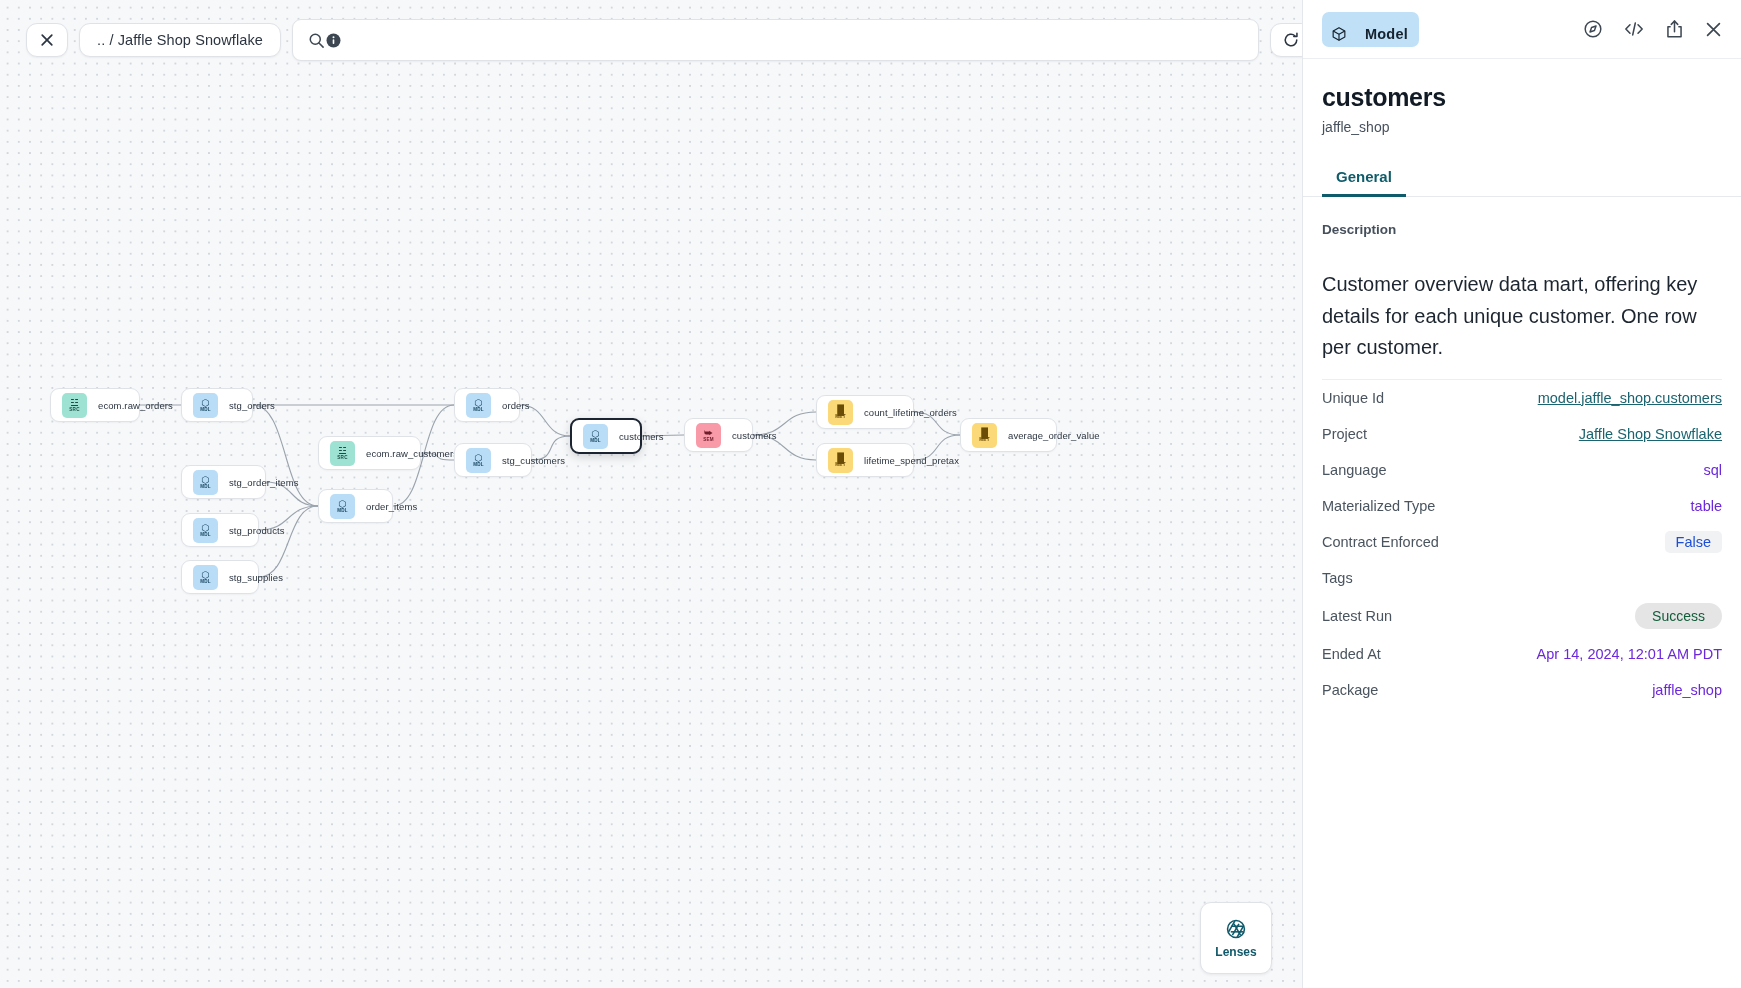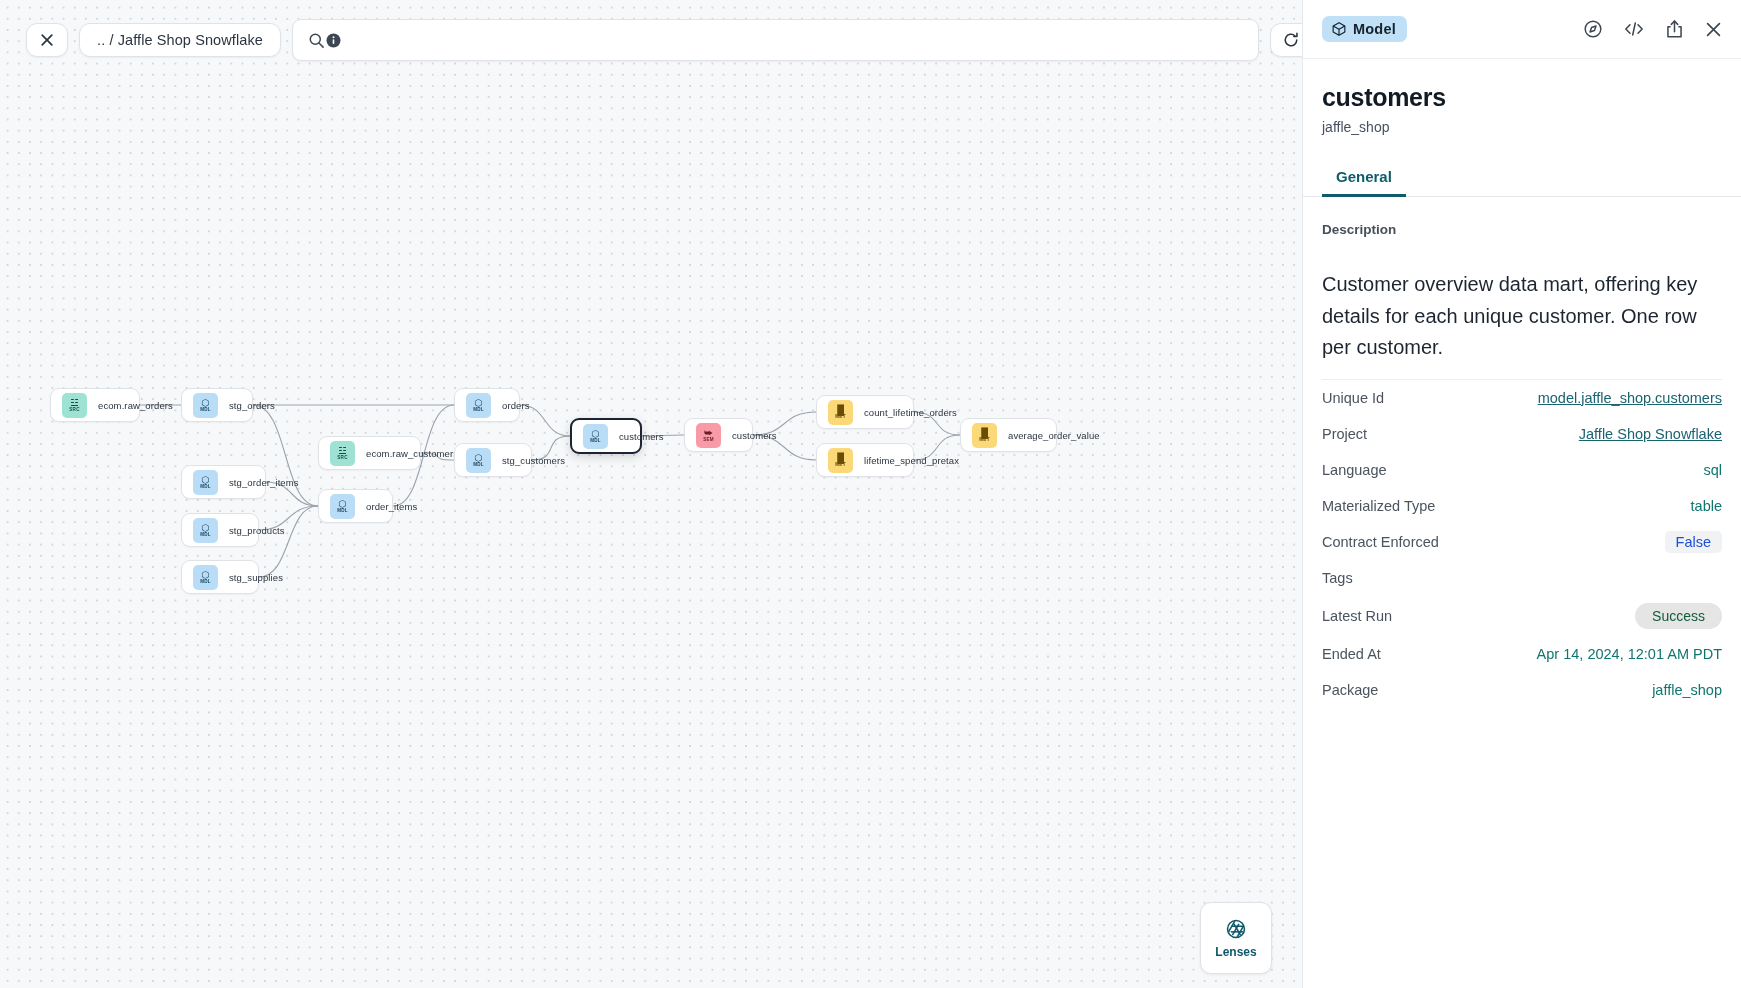--- a/index.html
+++ b/index.html
@@ -128,24 +128,24 @@
     flex: 0 0 439px;
   }
   #panel-topbar {
     height: 59px;
     display: flex; align-items: center;
     padding: 0 18px 0 19px;
     border-bottom: 1px solid #eceef1;
     flex: 0 0 59px;
   }
   #model-pill {
-    display: flex; align-items: center; gap: 6px;
+    display: flex; align-items: center; gap: 18px;
     background: #bfe0f7;
     border-radius: 7px;
-    padding: 5px 11px 5px 9px;
+    padding: 14px 11px 5px 9px;
     cursor: pointer;
   }
   #model-pill-label { font-size: 14.5px; color: #16222e; font-weight: 600; letter-spacing:.2px; }
   #panel-actions { margin-left: auto; display: flex; align-items: center; gap: 20px; }
   .panel-action { cursor: pointer; display: flex; align-items: center; }
 
   #panel-heading { padding: 24px 19px 0 19px; }
   #model-title { font-size: 25px; font-weight: 700; color: #121b25; letter-spacing: -.3px; }
   #model-subtitle { font-size: 14px; color: #46505c; margin-top: 7px; }
 
@@ -176,21 +176,21 @@
     padding-bottom: 15px;
     border-bottom: 1px solid #eceef1;
   }
   .meta-row {
     display: flex; align-items: center; justify-content: space-between;
     min-height: 36px;
     padding: 7px 0;
     gap: 12px;
   }
   .meta-key { font-size: 14.5px; color: #4a545f; white-space: nowrap; }
-  .meta-val { font-size: 14.5px; color: #0f766e; text-align: right; }
+  .meta-val { font-size: 14.5px; color: #6d28d9; text-align: right; }
   .meta-link {
     font-size: 14.5px; color: #1a6470;
     text-decoration: underline;
     cursor: pointer; text-align: right;
   }
   .meta-val-wrap { display: flex; align-items: center; gap: 9px; justify-content: flex-end; }
   .chip-grey {
     background: #f0f2f4; border-radius: 5px;
     padding: 3px 11px; font-size: 14.5px; color: #1d4ed8;
   }

